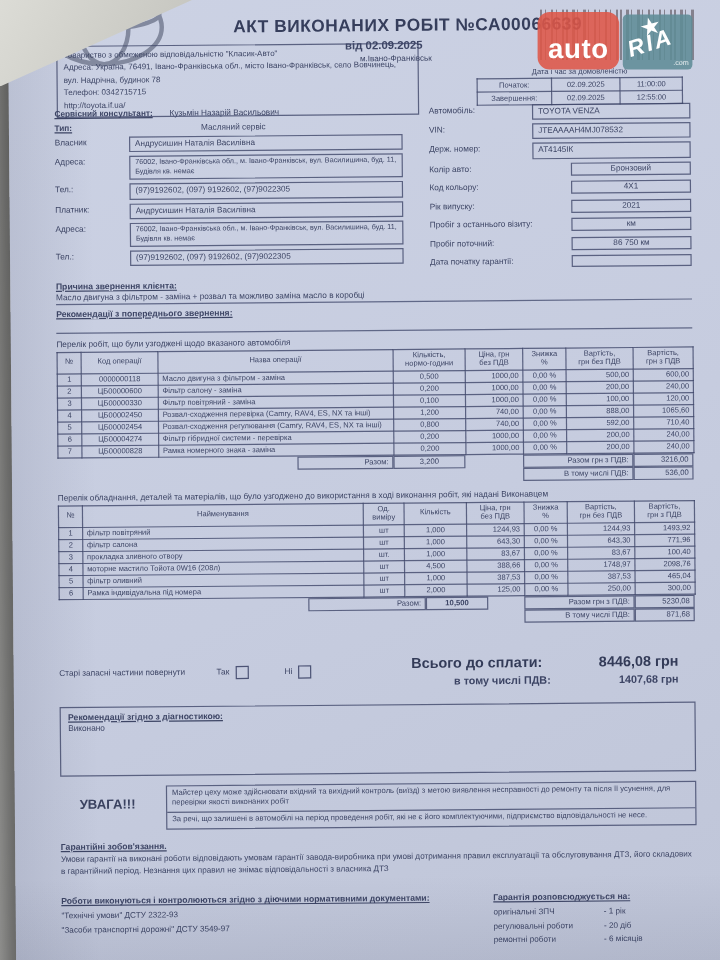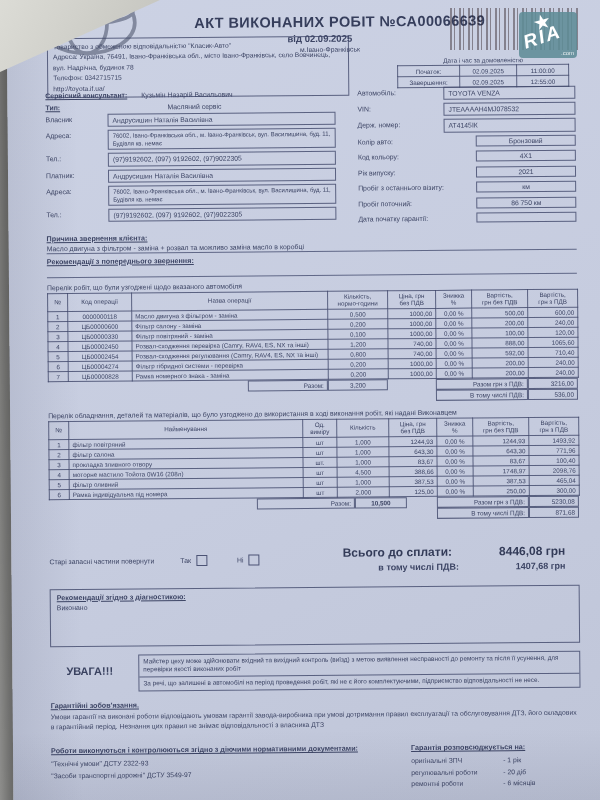--- a/index.html
+++ b/index.html
@@ -508,18 +508,21 @@
         </div>
     </div>
   </div>
 
 </div>
 
 <div class="corner-cut"></div>
 
 <div class="wm">
   <div class="barcode"></div>
+  <div class="tile-auto">
+    <span>auto</span>
+  </div>
   <div class="tile-ria">
     <span class="star">★</span>
     <span class="ria">RIA</span>
     <span class="com">.com</span>
   </div>
 </div>
 
 </body></html>

